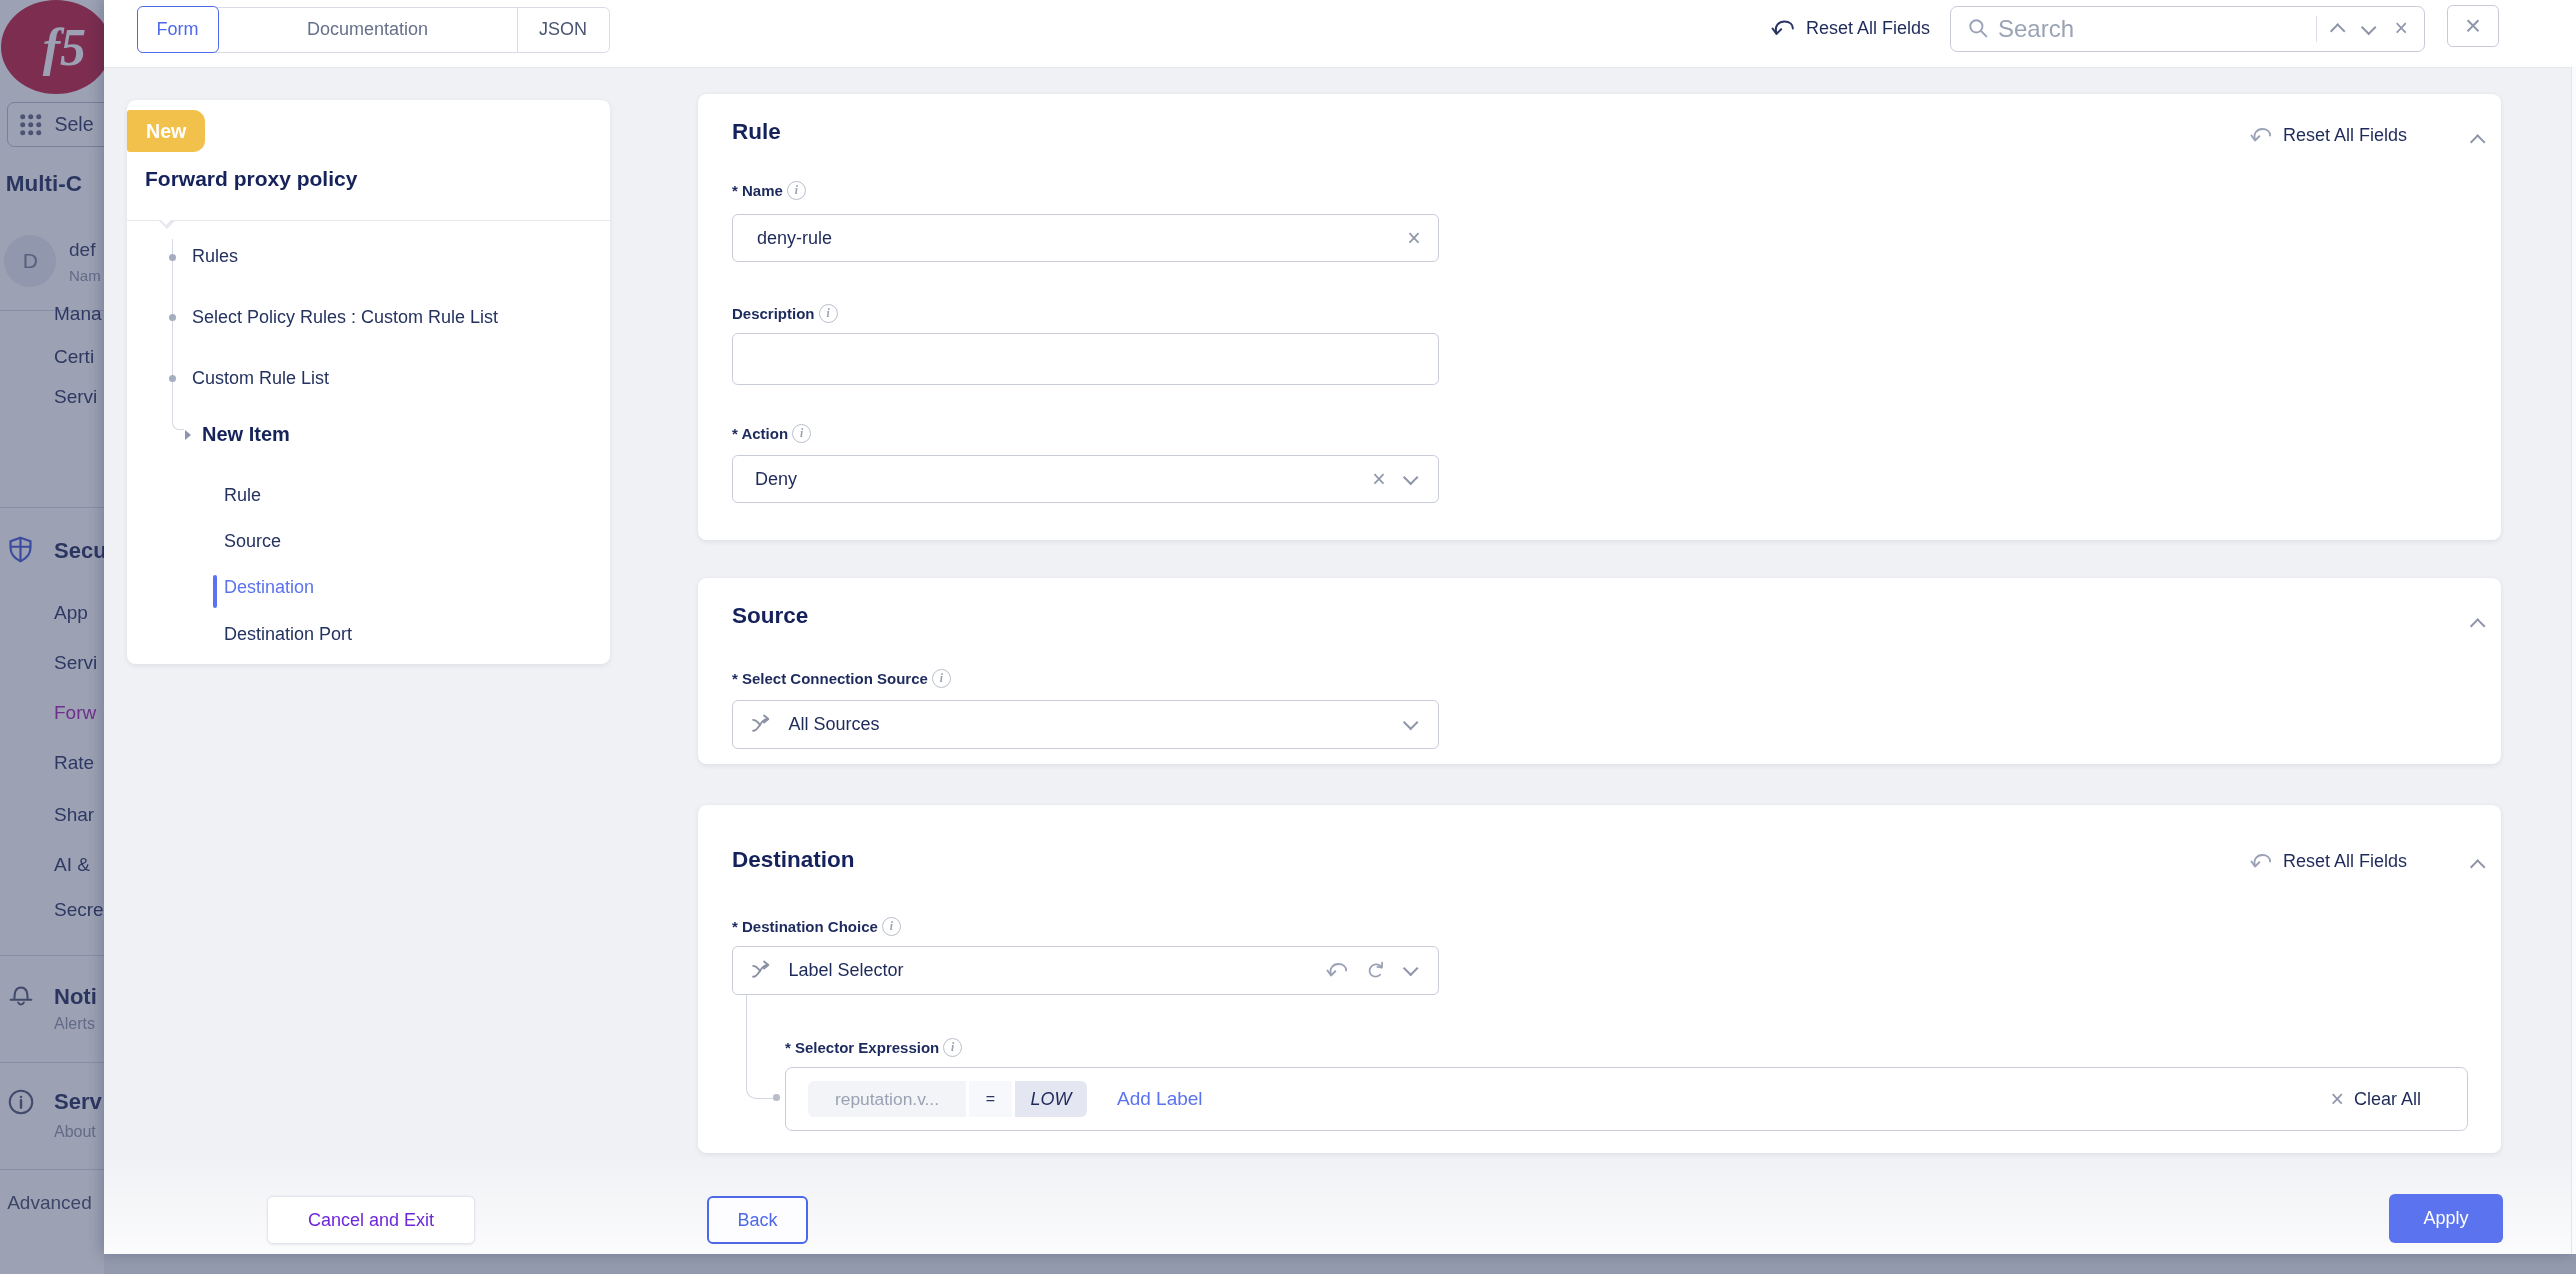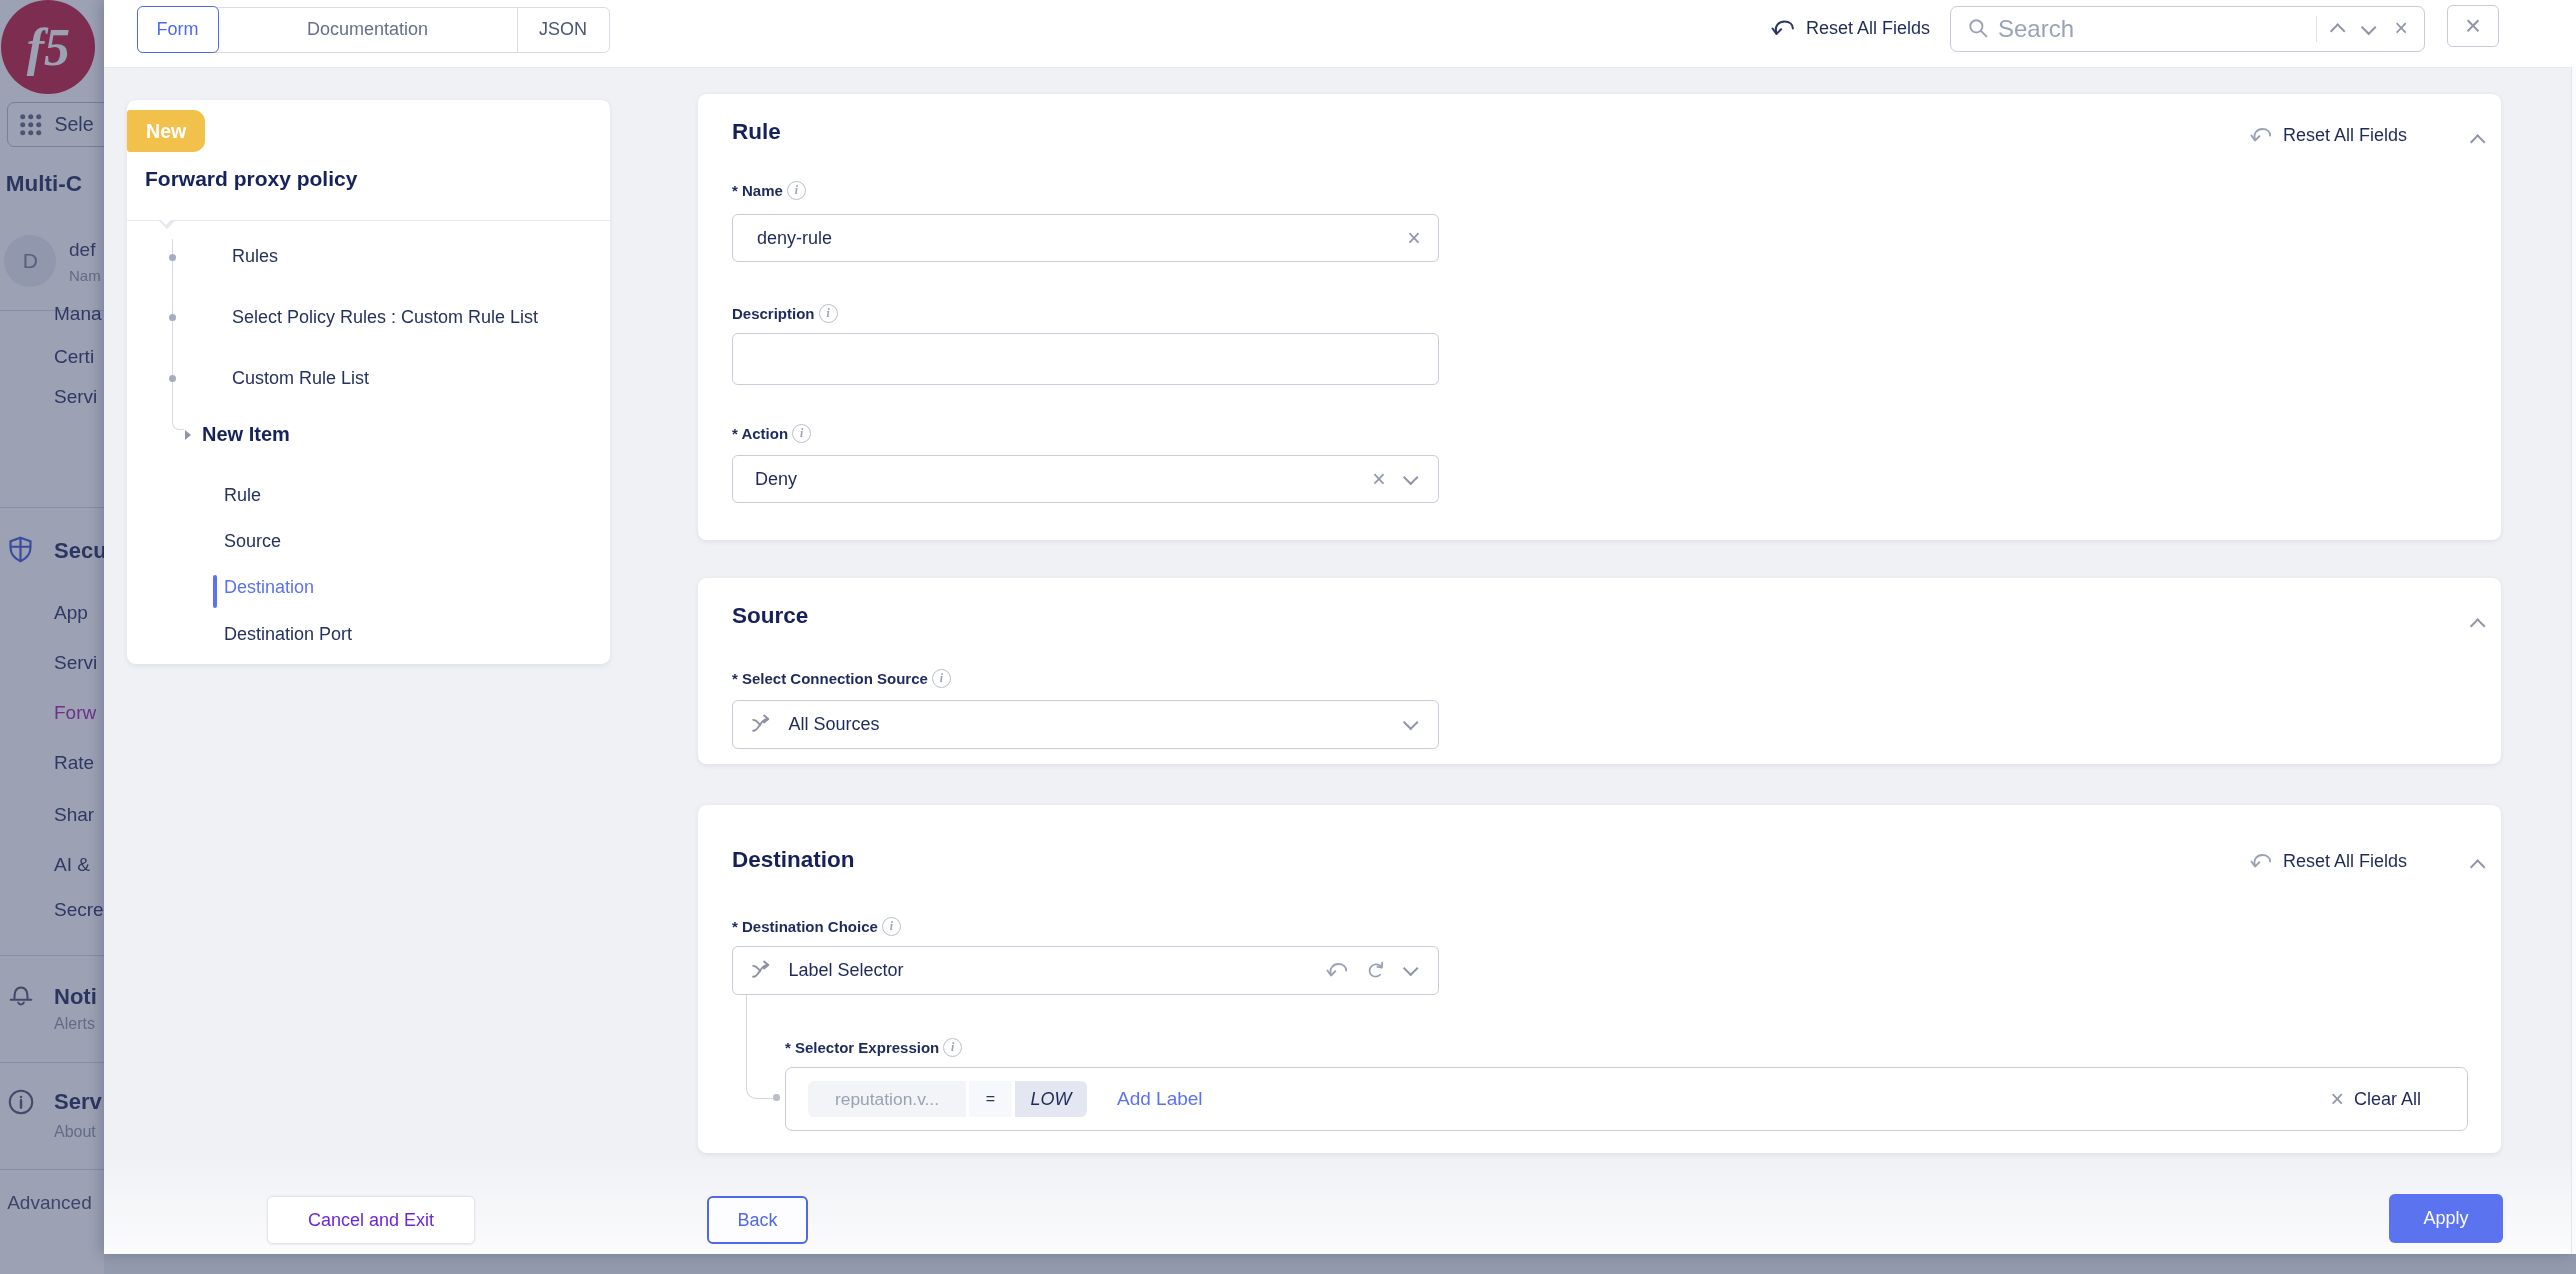--- a/index.html
+++ b/index.html
@@ -4,21 +4,21 @@
 <style>
   html,body{margin:0;padding:0;}
   body{font-family:"Liberation Sans", sans-serif; background:#ffffff;}
   .root{position:relative;width:2576px;height:1274px;overflow:hidden;background:#ffffff;}
 
   
   .underlay{position:absolute;inset:0;background:#ffffff;z-index:1;}
   .underlay-right{position:absolute;left:104px;top:0;right:0;bottom:0;background:#eef0f4;}
   .sidebar{position:absolute;left:0;top:0;width:104px;height:1274px;background:#ffffff;overflow:hidden;white-space:nowrap;}
   .f5ball{position:absolute;left:1.4px;top:0px;width:94px;height:94px;border-radius:50%;background:#c01639;color:#fff;
-          display:flex;align-items:center;justify-content:center;font-size:52px;font-weight:bold;font-style:italic;font-family:"Liberation Serif",serif;}
+          display:flex;align-items:center;justify-content:center;font-size:52px;font-weight:bold;font-style:italic;font-family:"Liberation Serif",serif;padding-left:16px;}
   .selbox{position:absolute;left:7.2px;top:102px;width:120px;height:43px;border:1.4px solid #b6bbc9;border-radius:7.2px;display:flex;align-items:center;}
   .gridicon{margin-left:8.7px;}
   .selbox span.t{margin-left:10px;font-size:19.6px;color:#27335f;}
   .ws-title{position:absolute;left:5.8px;top:171px;font-size:22.5px;font-weight:bold;color:#1a2658;}
   .avatar{position:absolute;left:4.3px;top:235px;width:52px;height:52px;border-radius:50%;background:#e9ebf1;color:#727c96;
           display:flex;align-items:center;justify-content:center;font-size:21px;}
   .acc-name{position:absolute;left:69px;top:239px;font-size:19px;color:#2a3560;}
   .acc-sub{position:absolute;left:69px;top:267px;font-size:15px;color:#8b92a6;}
   .sdiv{position:absolute;left:0;width:104px;height:1.4px;background:#d4d7e0;}
   .snav{position:absolute;left:54px;font-size:19px;color:#222e5e;}
@@ -56,21 +56,21 @@
   .navcard{left:23px;top:100px;width:483px;height:564px;}
   .badge{position:absolute;left:0;top:10px;height:42px;padding:0 19px;background:#f2c14b;border-radius:2.9px 11.6px 11.6px 2.9px;
          display:flex;align-items:center;color:#fff;font-size:19.6px;font-weight:bold;}
   .navtitle{position:absolute;left:18px;top:67px;font-size:21px;font-weight:bold;color:#16235a;}
   .navdivider{position:absolute;left:0;right:0;top:120px;height:1.4px;background:#e6e8ee;}
   .notch-o{position:absolute;left:32px;top:121px;width:0;height:0;border-left:8px solid transparent;border-right:8px solid transparent;border-top:8px solid #e6e8ee;}
   .notch-i{position:absolute;left:34px;top:120px;width:0;height:0;border-left:5.8px solid transparent;border-right:5.8px solid transparent;border-top:5.8px solid #ffffff;}
   .stepline{position:absolute;left:45px;top:139px;width:1.4px;height:140px;background:#d6d9e2;}
   .stepelbow{position:absolute;left:45px;top:279px;width:11.6px;height:51px;border-left:1.4px solid #d6d9e2;border-bottom:1.4px solid #d6d9e2;border-bottom-left-radius:7.2px;box-sizing:border-box;}
   .dot{position:absolute;left:42px;width:7.2px;height:7.2px;border-radius:50%;background:#a7adc0;}
-  .step{position:absolute;left:65px;font-size:18px;color:#243260;margin-left:40px;}
+  .step{position:absolute;left:65px;font-size:18px;color:#243260;}
   .newitem{position:absolute;left:75px;top:323px;font-size:20px;font-weight:bold;color:#16235a;}
   .tri-right{position:absolute;left:58px;top:330px;width:0;height:0;border-top:5px solid transparent;border-bottom:5px solid transparent;border-left:6.5px solid #8f96ab;}
   .substep{position:absolute;left:97px;font-size:18px;color:#243260;}
   .substep.active{color:#5b73ee;}
   .subbar{position:absolute;left:86px;top:475px;width:3.6px;height:33px;border-radius:2.2px;background:#5b73ee;}
 
   
   .seccard{left:594px;width:1803px;}
   .c-rule{top:94px;height:446px;}
   .c-source{top:578px;height:186px;}

